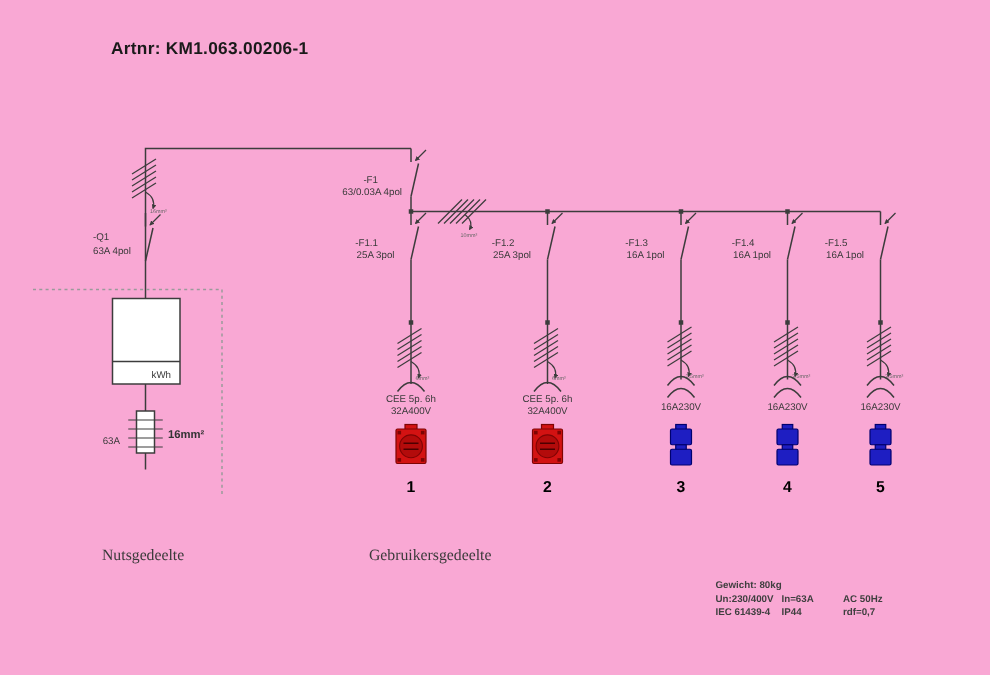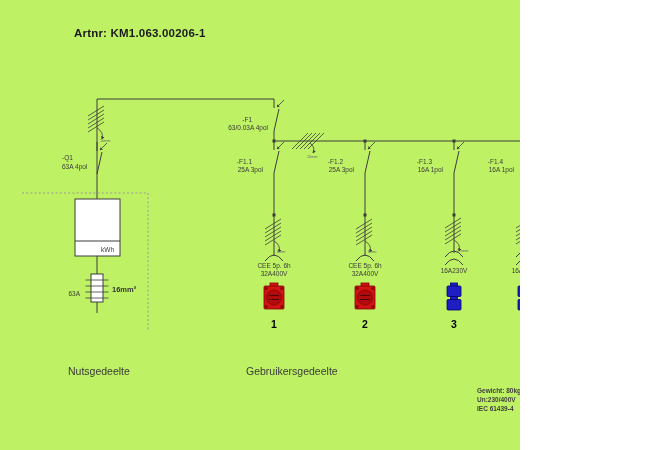--- a/index.html
+++ b/index.html
@@ -1,29 +1,29 @@
 <!DOCTYPE html>
 <html style="--line: #3c3c3c; --boundary: #9a9a9a; --cee_red: #d31212; --cee_red_dark: #7e0404; --cee_face: #b30b0b; --socket_blue: #1e1ec2; --socket_blue_dark: #00006e;"><head>
 <meta charset="utf-8">
 <style>
   html,body{margin:0;padding:0;}
   .page{
     position:relative;
-    width:520px;height:450px;
-    background:#bef264;
+    width:660px;height:450px;
+    background:#f9a8d4;
     font-family:"Liberation Sans", sans-serif;
     overflow:hidden;
   }
   .title{
     position:absolute;left:74px;top:27px;
     font-size:11.5px;font-weight:700;color:#1a1a1a;letter-spacing:.2px;
   }
   .section-label{
     position:absolute;top:365px;
-    font-size:10.5px;color:#3a3a3a;
+    font-size:10.5px;color:#3a3a3a;font-family:Liberation Serif, serif;
   }
   .specs{position:absolute;left:0;top:0;width:660px;height:450px;pointer-events:none;}
   .spec{
     position:absolute;font-size:6.5px;font-weight:700;color:#3f3f3f;white-space:nowrap;
   }
   svg{position:absolute;left:0;top:0;}
   .wire{stroke:var(--line);stroke-width:1;fill:none;}
   .thin{stroke:var(--line);stroke-width:.8;fill:none;}
   .dotted{stroke:var(--boundary);stroke-width:1;fill:none;stroke-dasharray:2 2.2;}
   .dot{fill:var(--line);}

